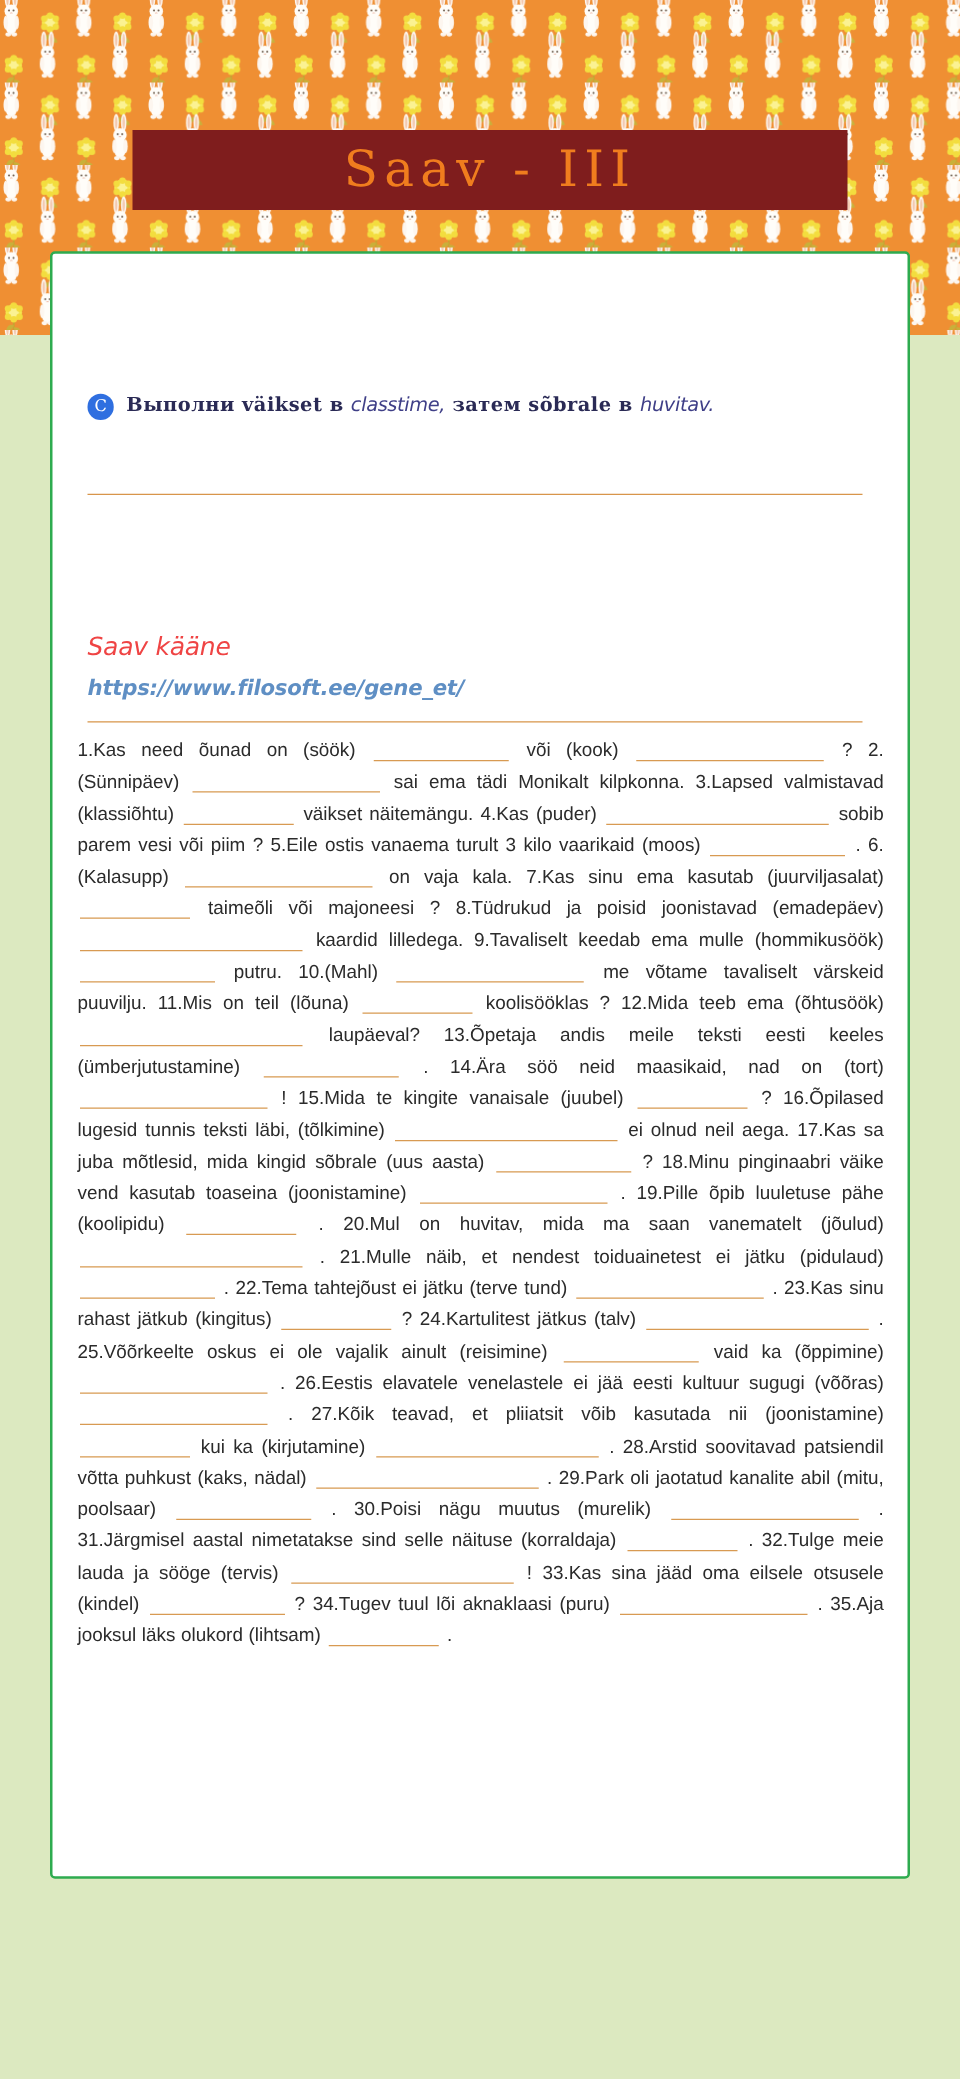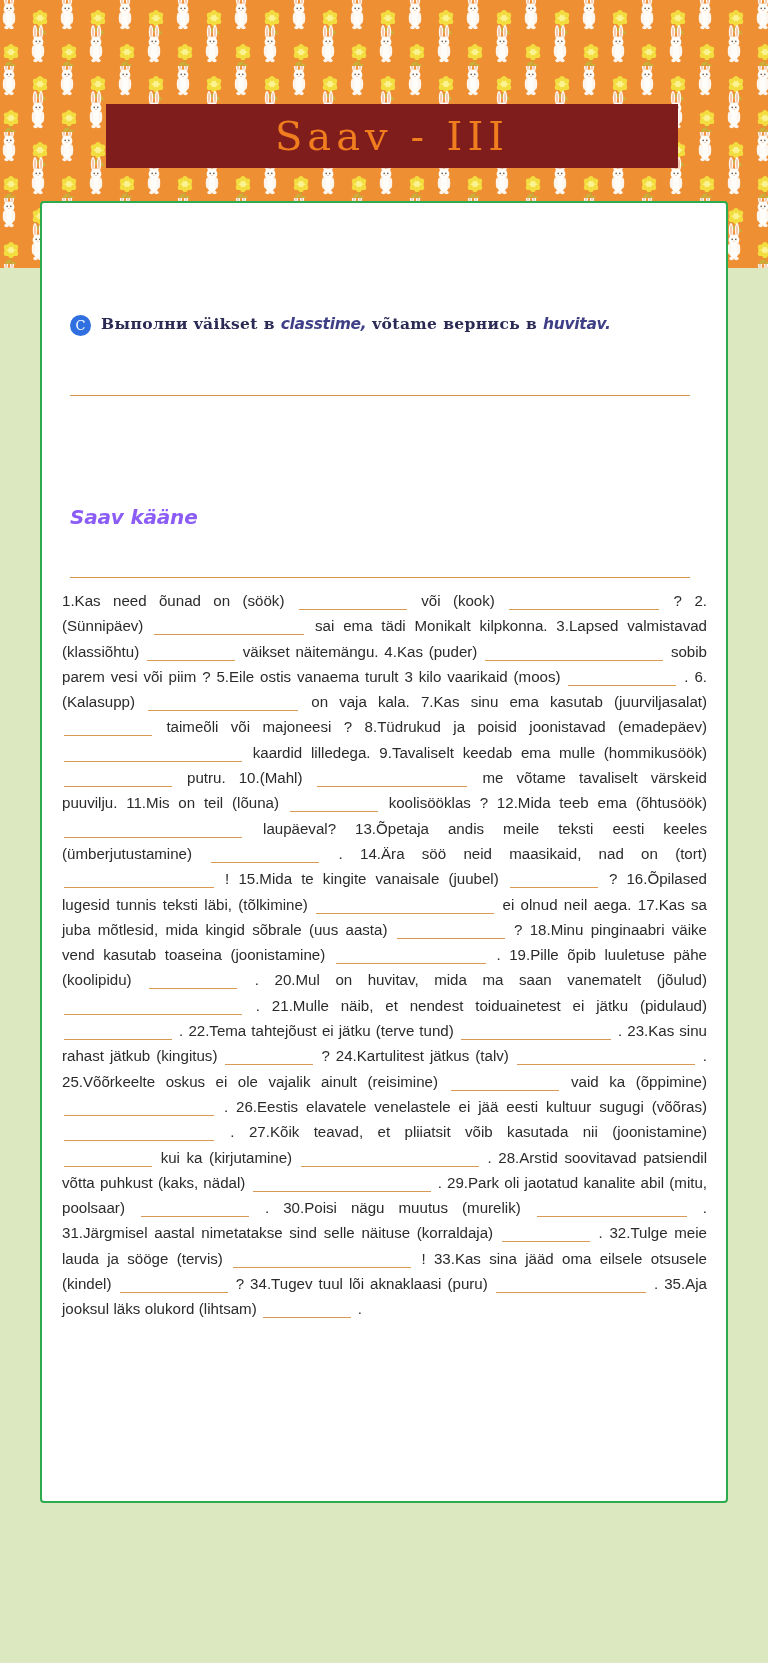--- a/index.html
+++ b/index.html
@@ -93,44 +93,44 @@
     font-family: "DejaVu Serif", serif;
     font-weight: bold;
     font-size: 15.5px;
     line-height: 1.42;
     color: #2a2a55;
     letter-spacing: 0.4px;
   }
   .script-inline {
     font-family: "DejaVu Sans", sans-serif;
     font-style: italic;
-    font-weight: bold;
+    font-weight: normal;
     color: #3f3f87;
     letter-spacing: -0.3px;
   }
 
   .divider {
     position: absolute;
     left: 28px;
     width: 620px;
     height: 0;
     border-top: 1.5px solid #d8954a;
   }
   .divider-1 { top: 192px; }
 
   
   .sec-head {
     position: absolute;
     left: 28px;
     top: 302px;
     font-family: "DejaVu Sans", sans-serif;
     font-style: italic;
-    font-weight: bold;
+    font-weight: normal;
     font-size: 20px;
-    color: #8b5cf6;
+    color: #ef4444;
     letter-spacing: -0.2px;
   }
   .sec-url {
     position: absolute;
     left: 28px;
     top: 338px;
     font-family: "DejaVu Sans", sans-serif;
     font-style: italic;
     font-weight: bold;
     font-size: 17px;
@@ -214,26 +214,27 @@
   <div class="title-text">Saav - III</div>
 </div>
 
 <div class="card">
 
   <div class="instruction">
     <div class="ct-icon">C</div>
     <div class="instruction-text">
       <span>Выполни väikset в</span>
       <span class="script-inline">classtime,</span>
-      <span>võtame вернись в</span>
+      <span>затем sõbrale в</span>
       <span class="script-inline">huvitav.</span>
     </div>
   </div>
 
   <div class="divider divider-1"></div>
 
   <div class="sec-head">Saav kääne</div>
+  <div class="sec-url">https://www.filosoft.ee/gene_et/</div>
 
   <div class="divider divider-2"></div>
 
   <div class="body-text" id="exercise-body"><span><span>1.</span><span>Kas need õunad on (söök)</span> <span class="blank"></span><span> või (kook) </span><span class="blank w-wide"></span><span> ? </span></span><span><span>2.</span><span>(Sünnipäev)</span> <span class="blank w-wide"></span><span> sai ema tädi Monikalt kilpkonna. </span></span><span><span>3.</span><span>Lapsed valmistavad (klassiõhtu)</span> <span class="blank w-narrow"></span><span> väikset näitemängu. </span></span><span><span>4.</span><span>Kas (puder)</span> <span class="blank w-xwide"></span><span> sobib parem vesi või piim ? </span></span><span><span>5.</span><span>Eile ostis vanaema turult 3 kilo vaarikaid (moos)</span> <span class="blank"></span><span> . </span></span><span><span>6.</span><span>(Kalasupp)</span> <span class="blank w-wide"></span><span> on vaja kala. </span></span><span><span>7.</span><span>Kas sinu ema kasutab (juurviljasalat)</span> <span class="blank w-narrow"></span><span> taimeõli või majoneesi ? </span></span><span><span>8.</span><span>Tüdrukud ja poisid joonistavad (emadepäev)</span> <span class="blank w-xwide"></span><span> kaardid lilledega. </span></span><span><span>9.</span><span>Tavaliselt keedab ema mulle (hommikusöök)</span> <span class="blank"></span><span> putru. </span></span><span><span>10.</span><span>(Mahl)</span> <span class="blank w-wide"></span><span> me võtame tavaliselt värskeid puuvilju. </span></span><span><span>11.</span><span>Mis on teil (lõuna)</span> <span class="blank w-narrow"></span><span> koolisööklas ? </span></span><span><span>12.</span><span>Mida teeb ema (õhtusöök)</span> <span class="blank w-xwide"></span><span> laupäeval? </span></span><span><span>13.</span><span>Õpetaja andis meile teksti eesti keeles (ümberjutustamine)</span> <span class="blank"></span><span> . </span></span><span><span>14.</span><span>Ära söö neid maasikaid, nad on (tort)</span> <span class="blank w-wide"></span><span> ! </span></span><span><span>15.</span><span>Mida te kingite vanaisale (juubel)</span> <span class="blank w-narrow"></span><span> ? </span></span><span><span>16.</span><span>Õpilased lugesid tunnis teksti läbi, (tõlkimine)</span> <span class="blank w-xwide"></span><span> ei olnud neil aega. </span></span><span><span>17.</span><span>Kas sa juba mõtlesid, mida kingid sõbrale (uus aasta)</span> <span class="blank"></span><span> ? </span></span><span><span>18.</span><span>Minu pinginaabri väike vend kasutab toaseina (joonistamine)</span> <span class="blank w-wide"></span><span> . </span></span><span><span>19.</span><span>Pille õpib luuletuse pähe (koolipidu)</span> <span class="blank w-narrow"></span><span> . </span></span><span><span>20.</span><span>Mul on huvitav, mida ma saan vanematelt (jõulud)</span> <span class="blank w-xwide"></span><span> . </span></span><span><span>21.</span><span>Mulle näib, et nendest toiduainetest ei jätku (pidulaud)</span> <span class="blank"></span><span> . </span></span><span><span>22.</span><span>Tema tahtejõust ei jätku (terve tund)</span> <span class="blank w-wide"></span><span> . </span></span><span><span>23.</span><span>Kas sinu rahast jätkub (kingitus)</span> <span class="blank w-narrow"></span><span> ? </span></span><span><span>24.</span><span>Kartulitest jätkus (talv)</span> <span class="blank w-xwide"></span><span> . </span></span><span><span>25.</span><span>Võõrkeelte oskus ei ole vajalik ainult (reisimine)</span> <span class="blank"></span><span> vaid ka (õppimine) </span><span class="blank w-wide"></span><span> . </span></span><span><span>26.</span><span>Eestis elavatele venelastele ei jää eesti kultuur sugugi (võõras)</span> <span class="blank w-wide"></span><span> . </span></span><span><span>27.</span><span>Kõik teavad, et pliiatsit võib kasutada nii (joonistamine)</span> <span class="blank w-narrow"></span><span> kui ka (kirjutamine) </span><span class="blank w-xwide"></span><span> . </span></span><span><span>28.</span><span>Arstid soovitavad patsiendil võtta puhkust (kaks, nädal)</span> <span class="blank w-xwide"></span><span> . </span></span><span><span>29.</span><span>Park oli jaotatud kanalite abil (mitu, poolsaar)</span> <span class="blank"></span><span> . </span></span><span><span>30.</span><span>Poisi nägu muutus (murelik)</span> <span class="blank w-wide"></span><span> . </span></span><span><span>31.</span><span>Järgmisel aastal nimetatakse sind selle näituse (korraldaja)</span> <span class="blank w-narrow"></span><span> . </span></span><span><span>32.</span><span>Tulge meie lauda ja sööge (tervis)</span> <span class="blank w-xwide"></span><span> ! </span></span><span><span>33.</span><span>Kas sina jääd oma eilsele otsusele (kindel)</span> <span class="blank"></span><span> ? </span></span><span><span>34.</span><span>Tugev tuul lõi aknaklaasi (puru)</span> <span class="blank w-wide"></span><span> . </span></span><span><span>35.</span><span>Aja jooksul läks olukord (lihtsam)</span> <span class="blank w-narrow"></span><span> . </span></span></div>
 
 </div>
 
 </body></html>

